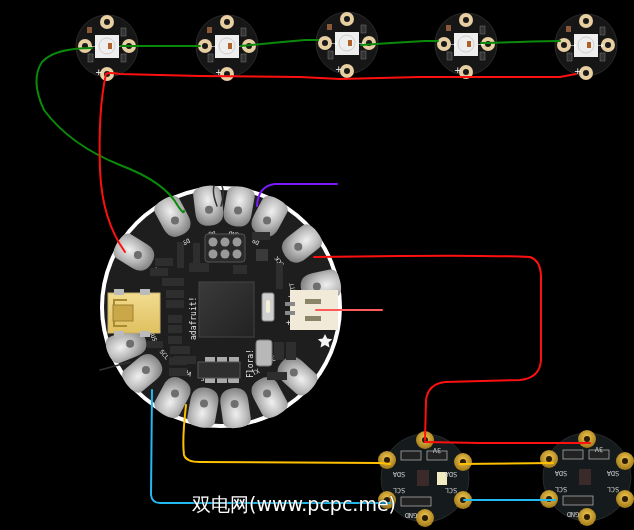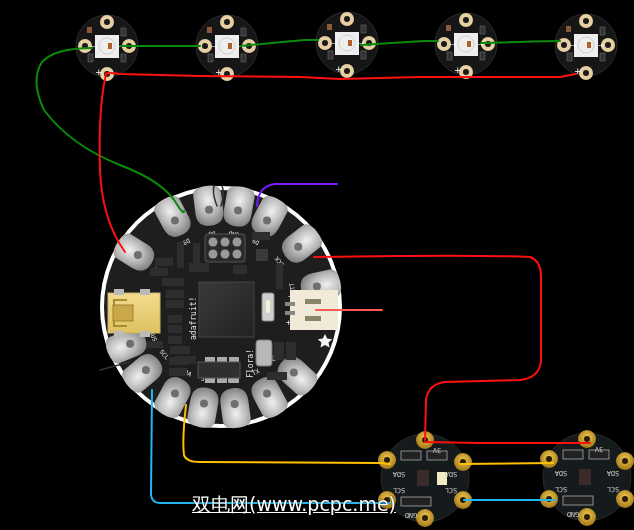--- a/index.html
+++ b/index.html
@@ -1,21 +1,21 @@
 <!DOCTYPE html>
 <html><head>
 <meta charset="utf-8">
 <style>
   html, body { margin: 0; padding: 0; background: #000; }
   body { width: 634px; height: 530px; overflow: hidden; position: relative; font-family: "DejaVu Sans", sans-serif; }
   #canvas { position: absolute; left: 0; top: 0; width: 634px; height: 530px; }
   .watermark {
     position: absolute; left: 192px; top: 492px;
     font-family: "DejaVu Sans", sans-serif; font-size: 19px; color: #fff;
-    text-shadow: 0 0 2px #000; white-space: nowrap; letter-spacing: 0px; text-decoration: underline;
+    text-shadow: 0 0 2px #000; white-space: nowrap; letter-spacing: 0px;
   }
   .pad-label { font-family: "DejaVu Sans Mono", monospace; font-size: 6px; fill: #e6e6e6; }
   .sensor-label { font-family: "DejaVu Sans Mono", monospace; font-size: 7px; fill: #c9c9c9; }
   .board-text { font-family: "DejaVu Sans Mono", monospace; font-size: 8px; fill: #e8e8e8; }
 </style>
 </head>
 <body>
 
 <svg id="canvas" viewBox="0 0 634 530" xmlns="http://www.w3.org/2000/svg">
   <defs>

